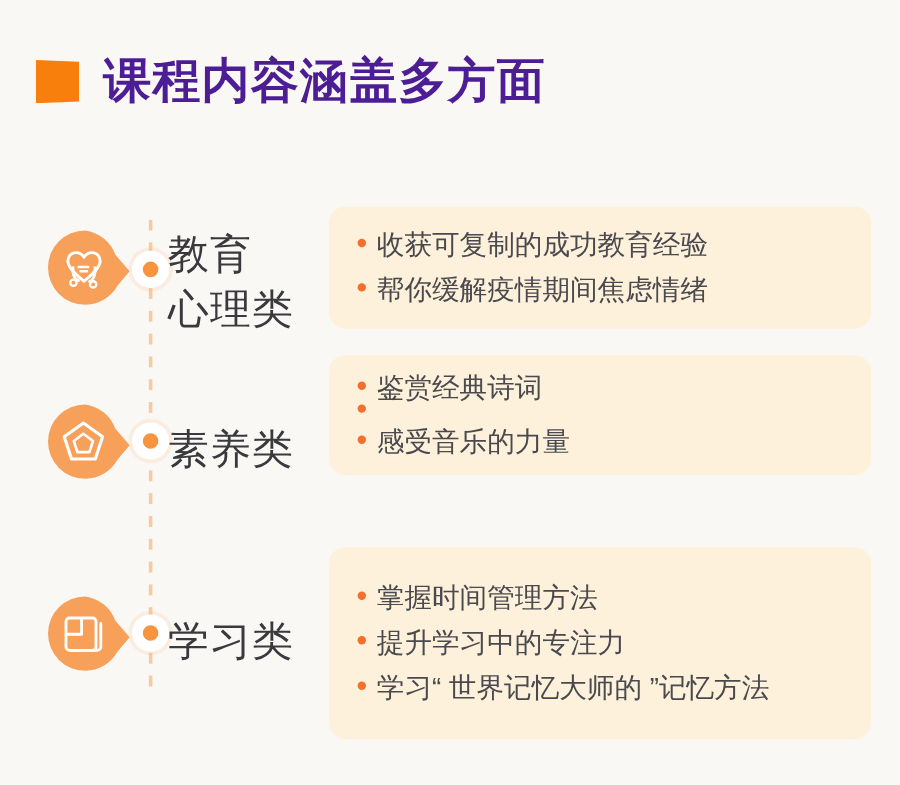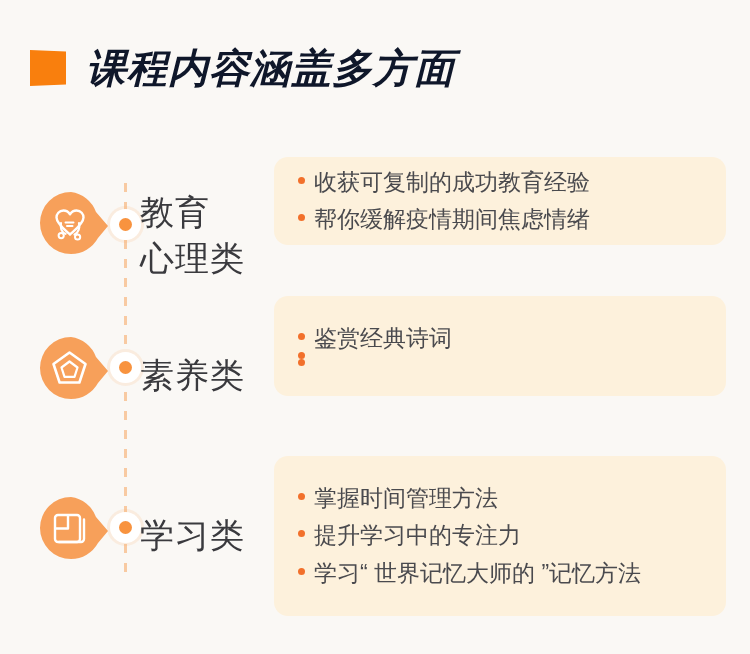--- a/index.html
+++ b/index.html
@@ -28,25 +28,24 @@
     width: 36px;
     height: 36px;
     background: #f97f0d;
     margin-right: 20px;
     flex: 0 0 auto;
     clip-path: polygon(0% 0%, 100% 4%, 100% 96%, 0% 100%);
   }
   .title-text {
     font-size: 40px;
     font-weight: bold;
-    color: #0f172a;
+    color: #4c1d95;
     letter-spacing: 1px;
     line-height: 1;
     white-space: nowrap;
-    font-style: italic;
   }
 
   
   .spine {
     position: absolute;
     left: 124px;
     top: 183px;
     width: 3px;
     height: 394px;
     background-image: linear-gradient(
@@ -111,21 +110,21 @@
     left: 274px;
     width: 452px;
     background: #fdf1dc;
     border-radius: 14px;
     box-sizing: border-box;
     padding: 16px 0 16px 24px;
     display: flex;
     flex-direction: column;
     justify-content: center;
   }
-  .card-1 { top: 157px; height: 88px; }
+  .card-1 { top: 172px; height: 102px; }
   .card-2 { top: 296px; height: 100px; }
   .card-3 { top: 456px; height: 160px; }
 
   .bullet-line {
     display: flex;
     align-items: baseline;
     font-size: 23px;
     color: #4a4a4e;
     line-height: 1.62;
     white-space: nowrap;
@@ -196,20 +195,21 @@
 <div class="card card-2">
   <div class="bullet-line">
     <span class="bullet-dot"></span>
     <span>鉴赏经典诗词</span>
   </div>
   <div class="bullet-line">
     <span class="bullet-dot"></span>
   </div>
   <div class="bullet-line">
     <span class="bullet-dot"></span>
+    <span>感受音乐的力量</span>
   </div>
 </div>
 
 <div class="icon-wrap" style="top:495px;">
   <svg class="icon-bubble" viewBox="0 0 72 66">
     <path d="M33 2 A31 31 0 1 0 33 64 A31 31 0 0 0 60 48 L70 36 L58 22 A31 31 0 0 0 33 2 Z" fill="#f7a05a"></path>
     <path d="M20 20 h19 a3 3 0 0 1 3 3 v21 a3 3 0 0 1 -3 3 h-19 a3 3 0 0 1 -3 -3 v-21 a3 3 0 0 1 3 -3 Z" fill="none" stroke="#ffffff" stroke-width="2.4" stroke-linejoin="round"></path>
     <path d="M17 33.5 h13 v-13.5" fill="none" stroke="#ffffff" stroke-width="2.4" stroke-linejoin="round"></path>
     <path d="M46 24.5 v19.5 a3 3 0 0 1 -3 3 h-22" fill="none" stroke="#ffffff" stroke-width="2.4" stroke-linecap="round" stroke-linejoin="round"></path>
   </svg>

